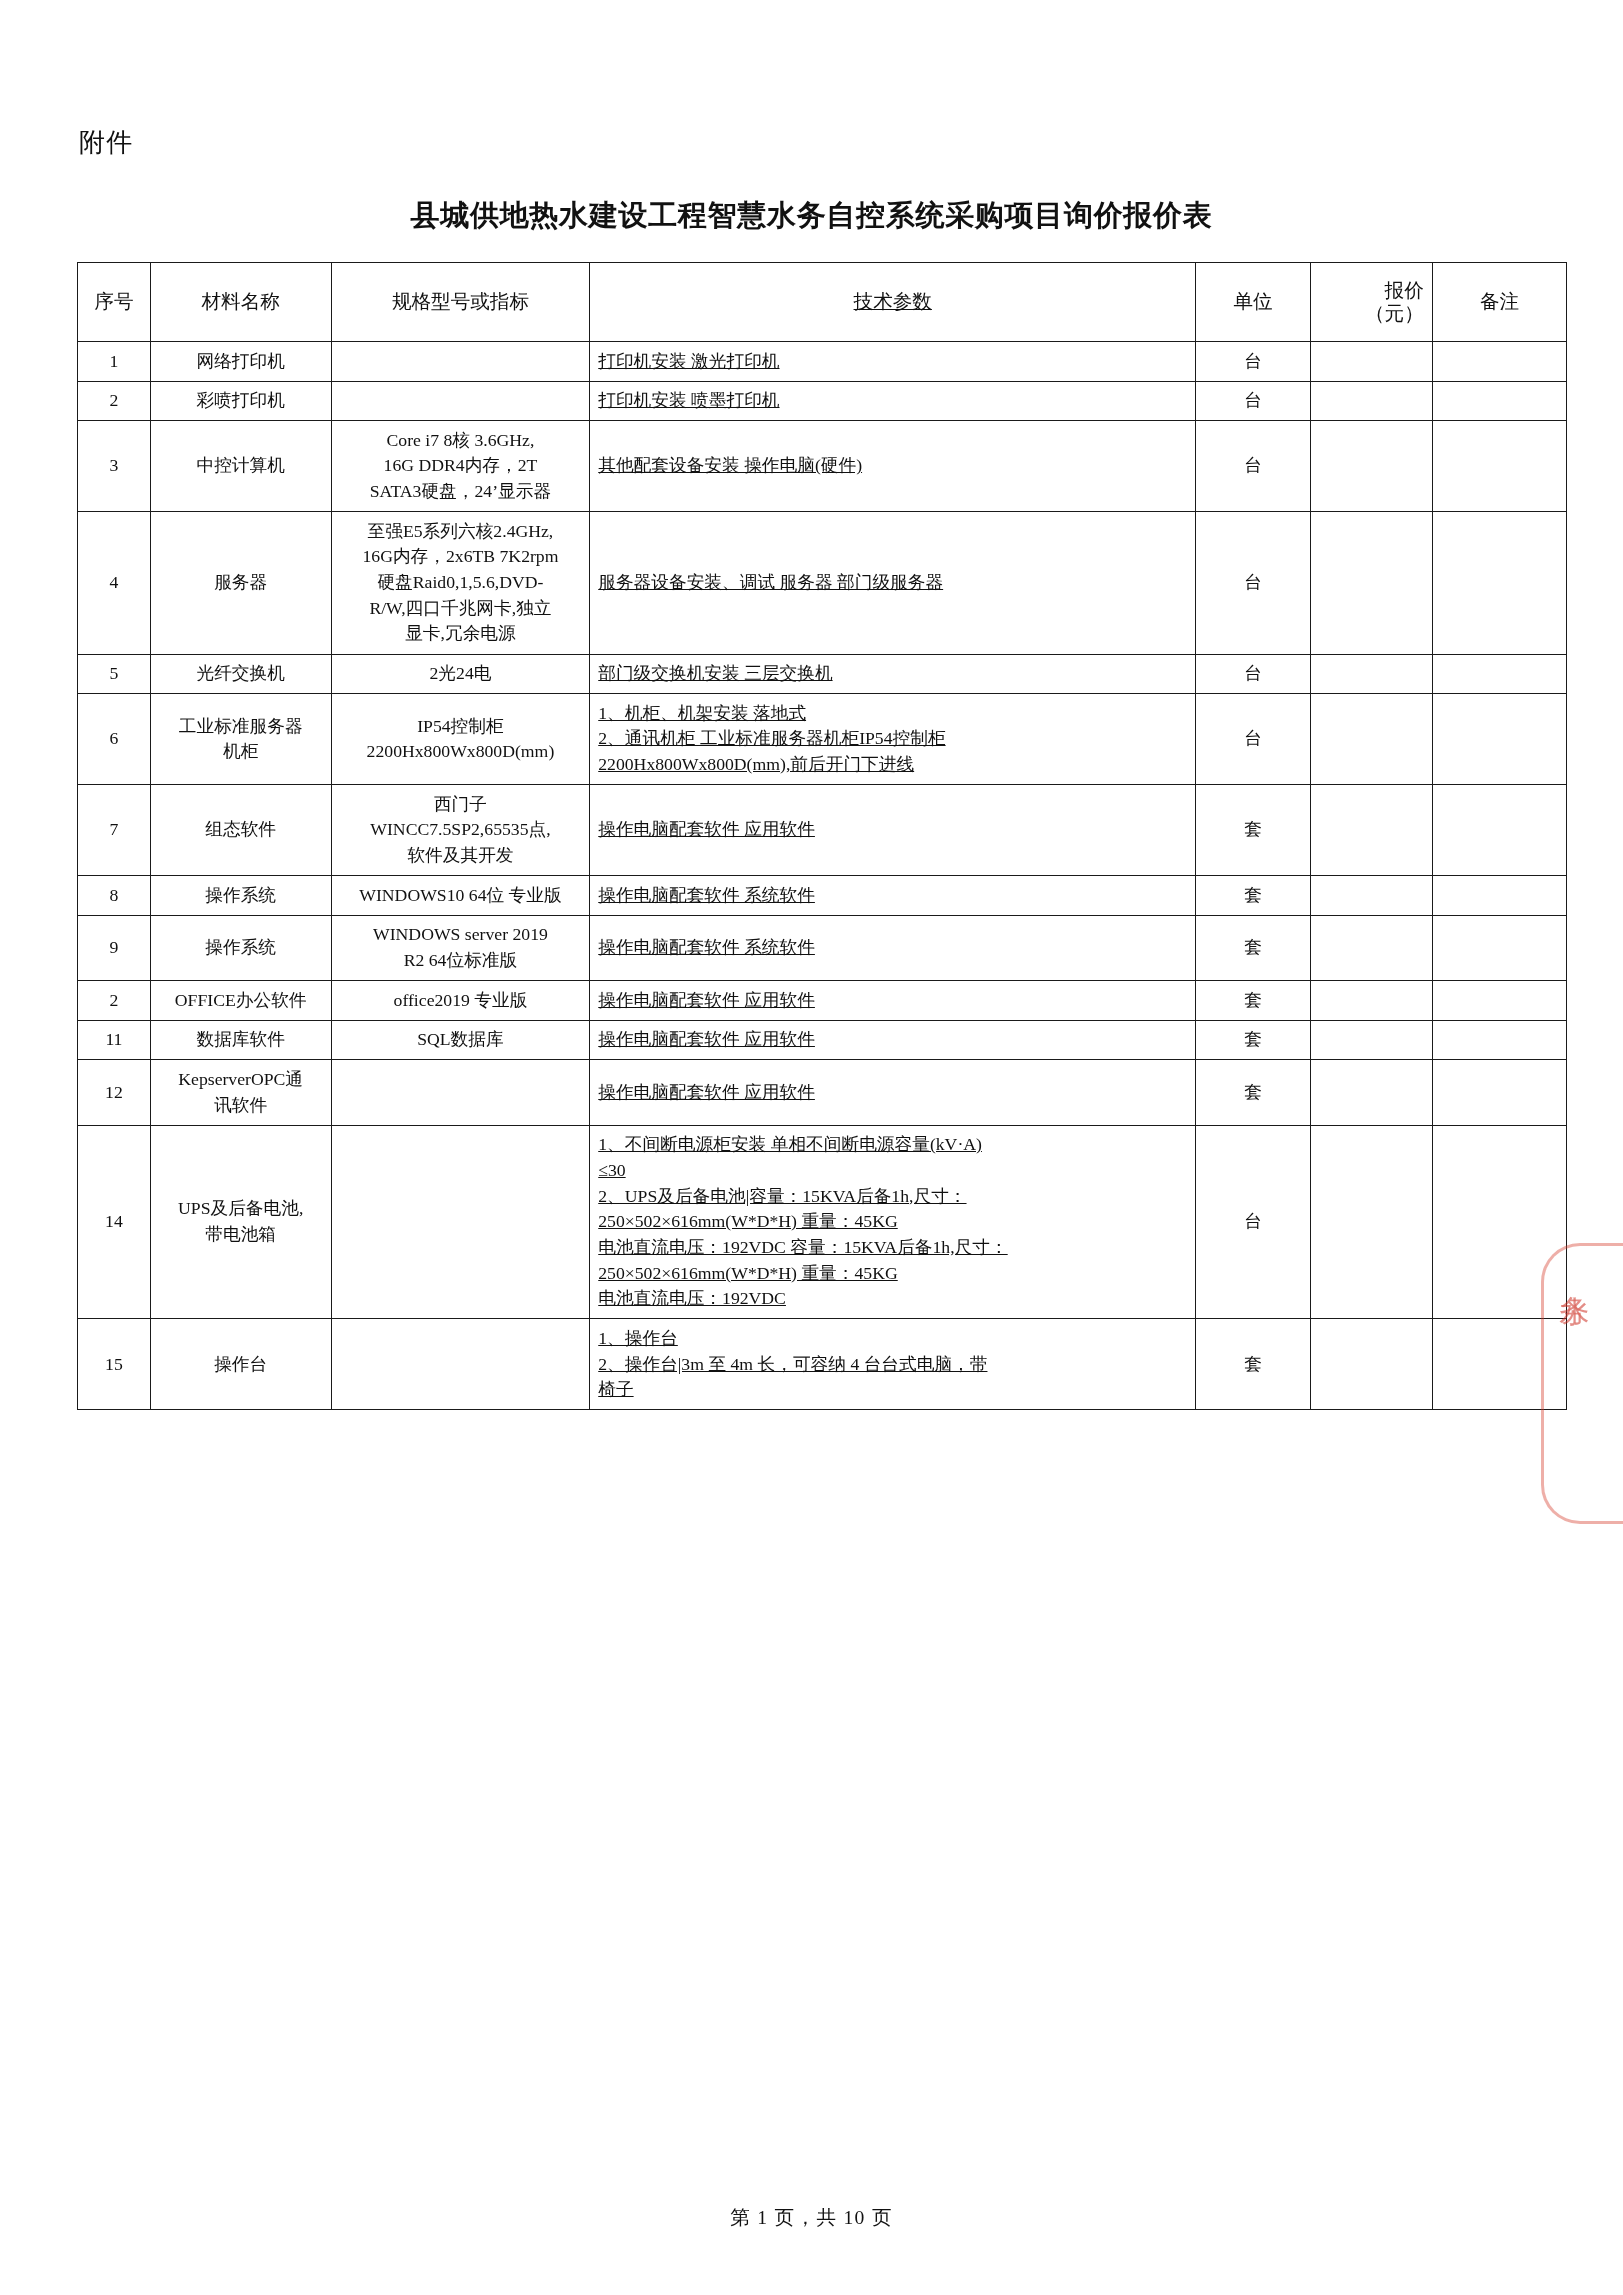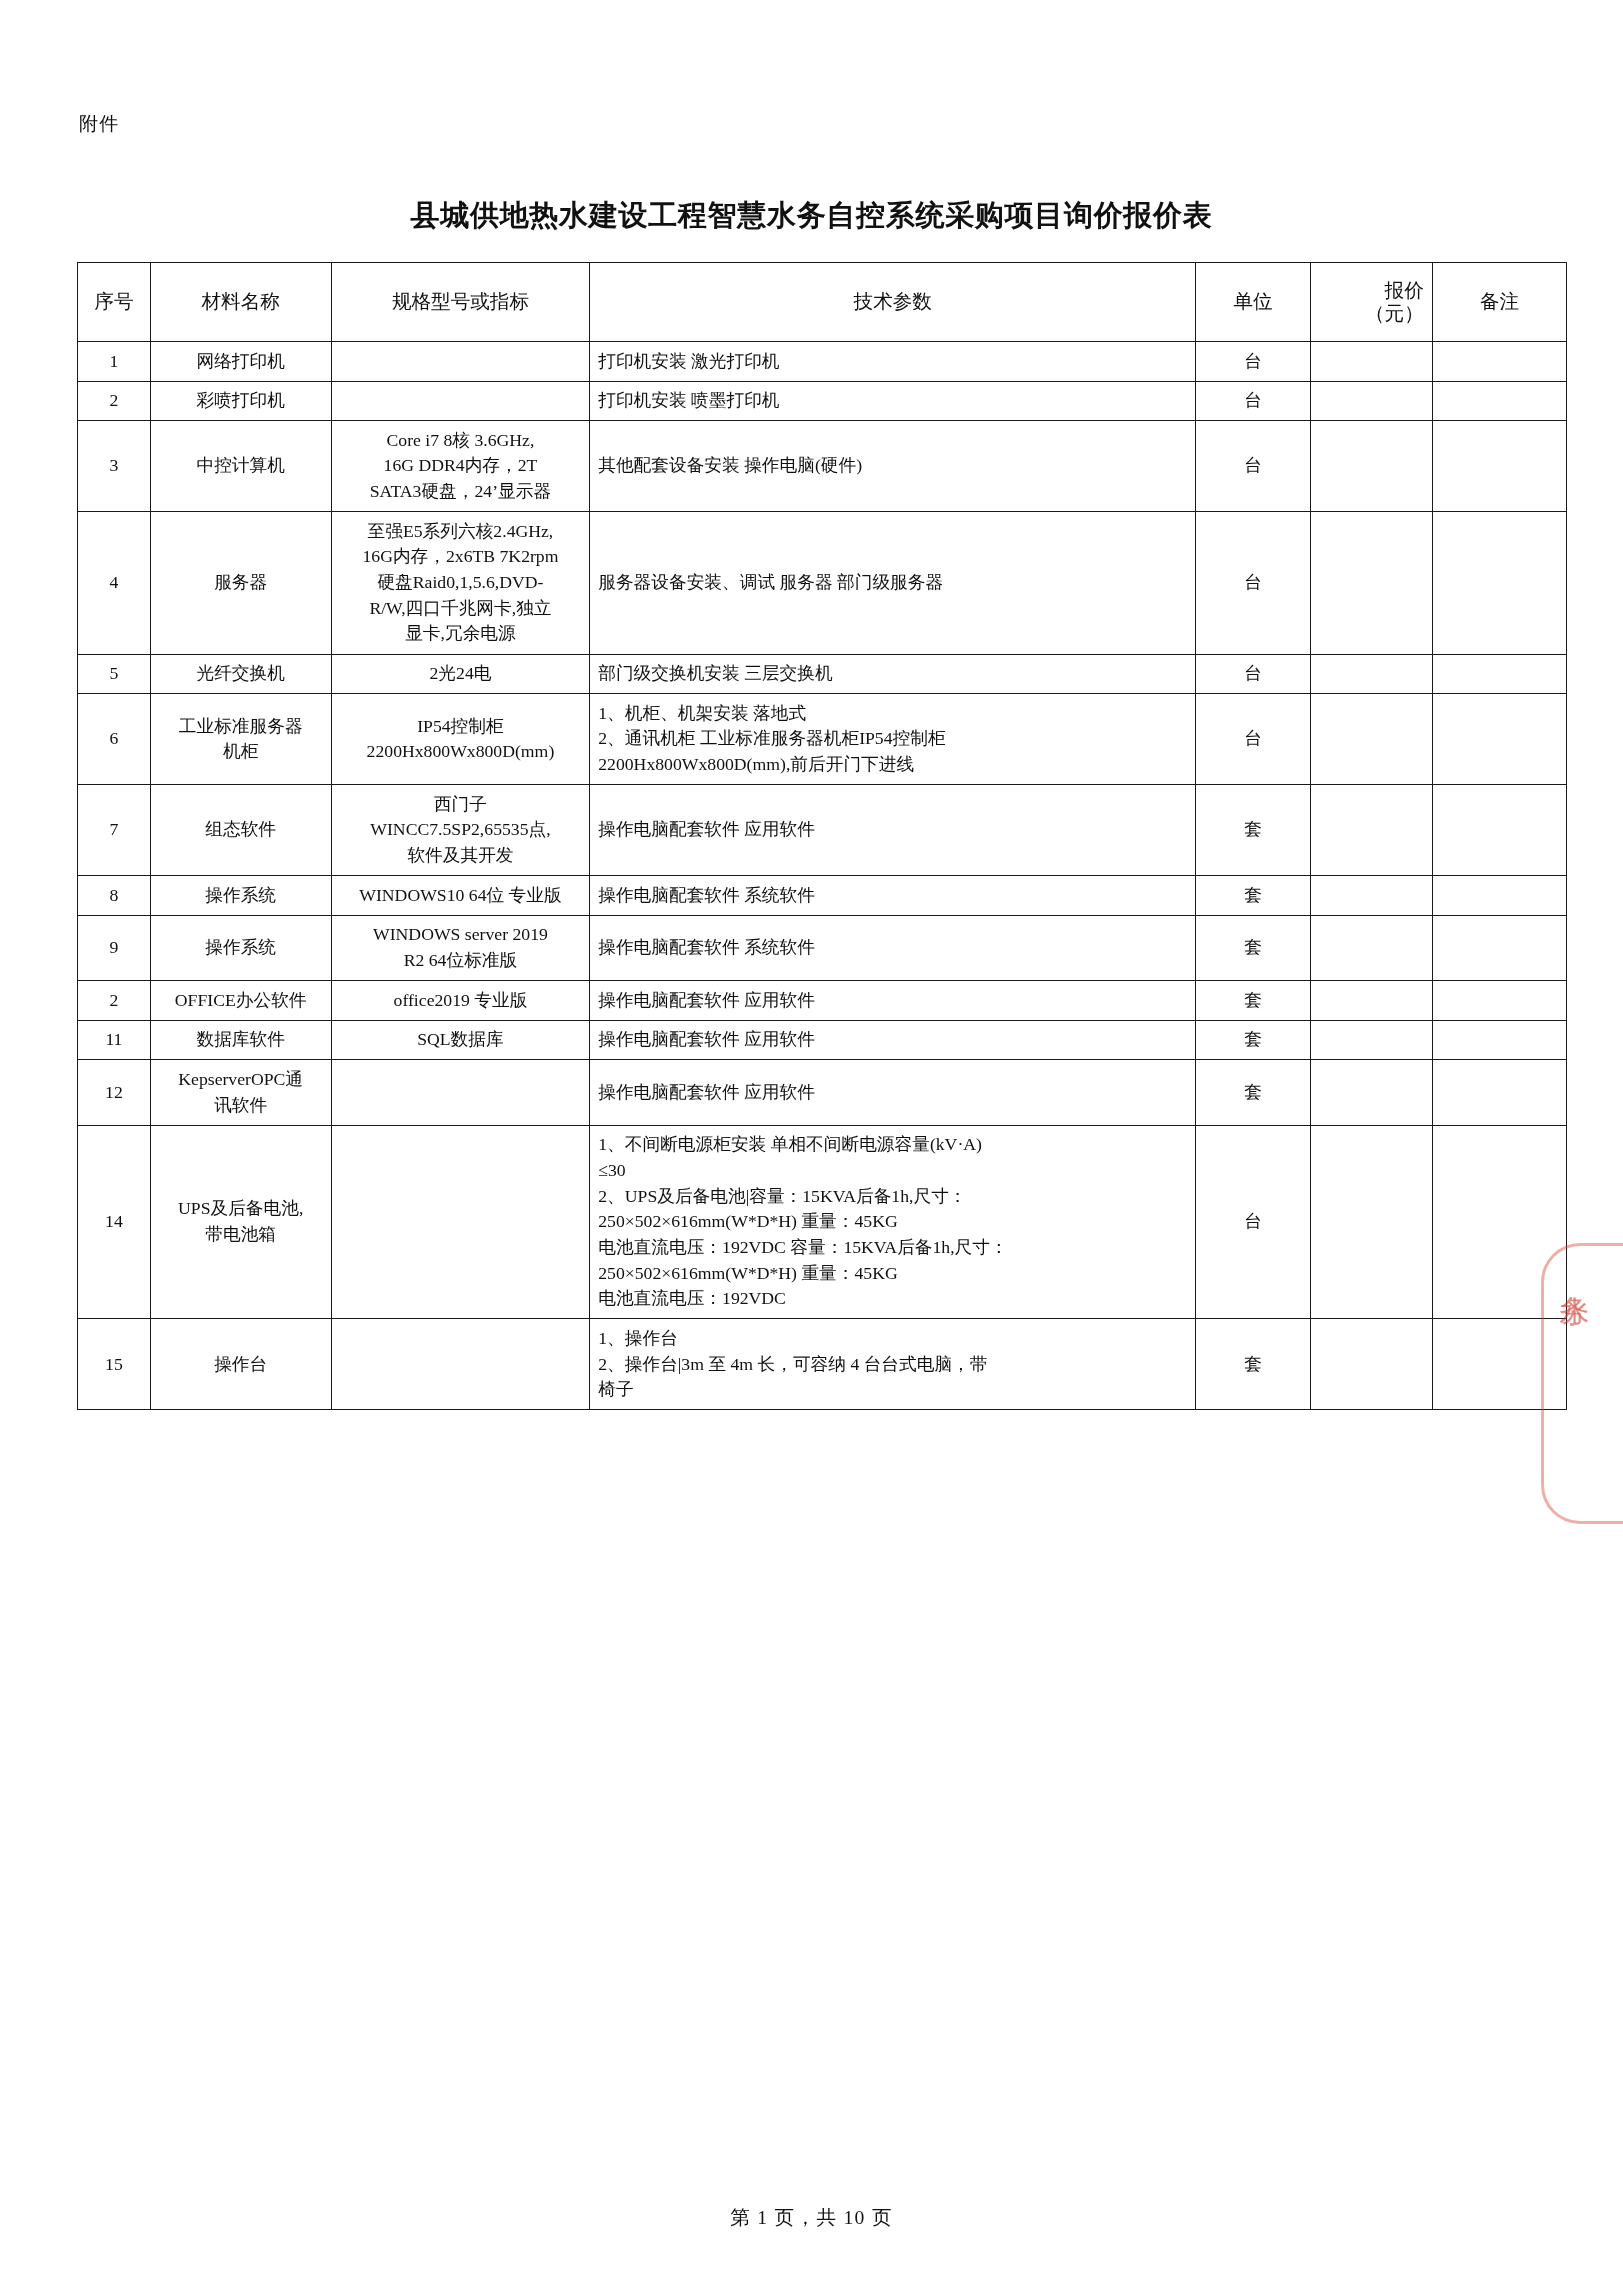--- a/index.html
+++ b/index.html
@@ -18,22 +18,22 @@
   .page {
     position: relative;
     width: 1623px;
     height: 2295px;
     box-sizing: border-box;
     padding: 0;
   }
   .attach-label {
     position: absolute;
     left: 79px;
-    top: 111px;
-    font-size: 19px;
+    top: 125px;
+    font-size: 26px;
     letter-spacing: 1.3px;
     font-family: Liberation Sans, sans-serif;
   }
   .doc-title {
     position: absolute;
     left: 0;
     right: 0;
     top: 196px;
     text-align: center;
     font-size: 29px;
@@ -59,21 +59,21 @@
   }
   table.main thead th {
     text-align: center;
     font-weight: normal;
     height: 65px;
     font-size: 19.6px;
   }
   .c-no      { width: 56px;  text-align: center; }
   .c-name    { width: 164px; text-align: center; margin-left: 24px; }
   .c-spec    { width: 242px; text-align: center; font-family: "Liberation Mono","DejaVu Sans Mono",monospace; font-size: 16.4px; }
-  .c-tech    { width: 589px; text-align: left;  font-family: "Liberation Serif","DejaVu Serif",serif; font-size: 17.7px;}
+  .c-tech    { width: 589px; text-align: left;  font-family: "Liberation Serif","DejaVu Serif",serif; font-size: 17.7px; text-decoration: underline;}
   .c-unit    { width: 98px; text-align: center; }
   .c-price   { width: 105px; text-align: center; }
   .c-remark  { width: 118px; text-align: center; }
   .tech-cell {
     white-space: pre-line;
     text-align: left;
     font-size: 17.7px;
   }
   .spec-cell {
     white-space: pre-line;

